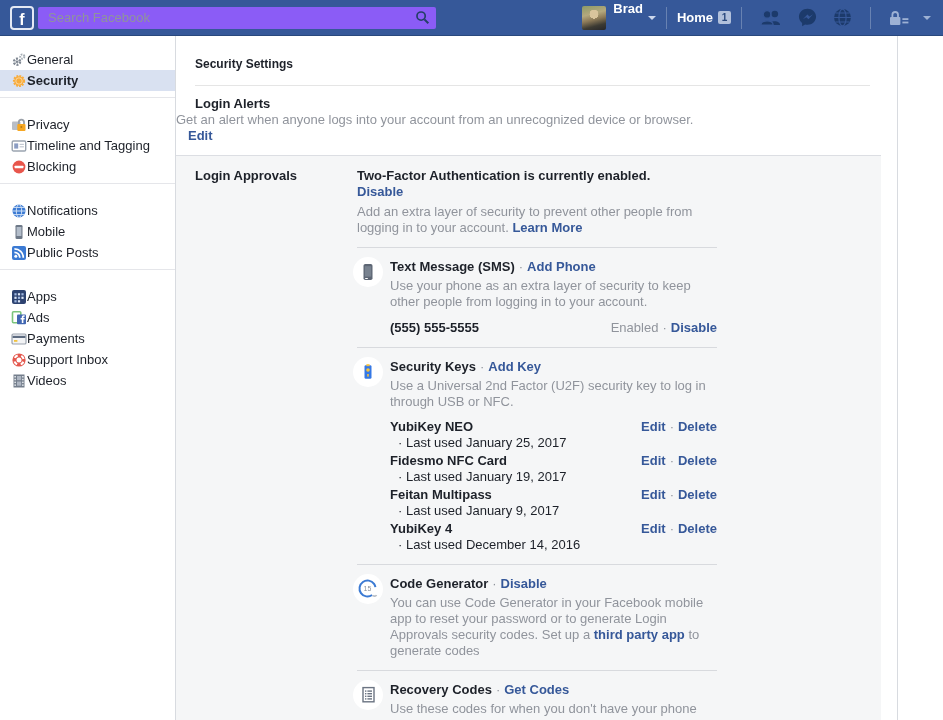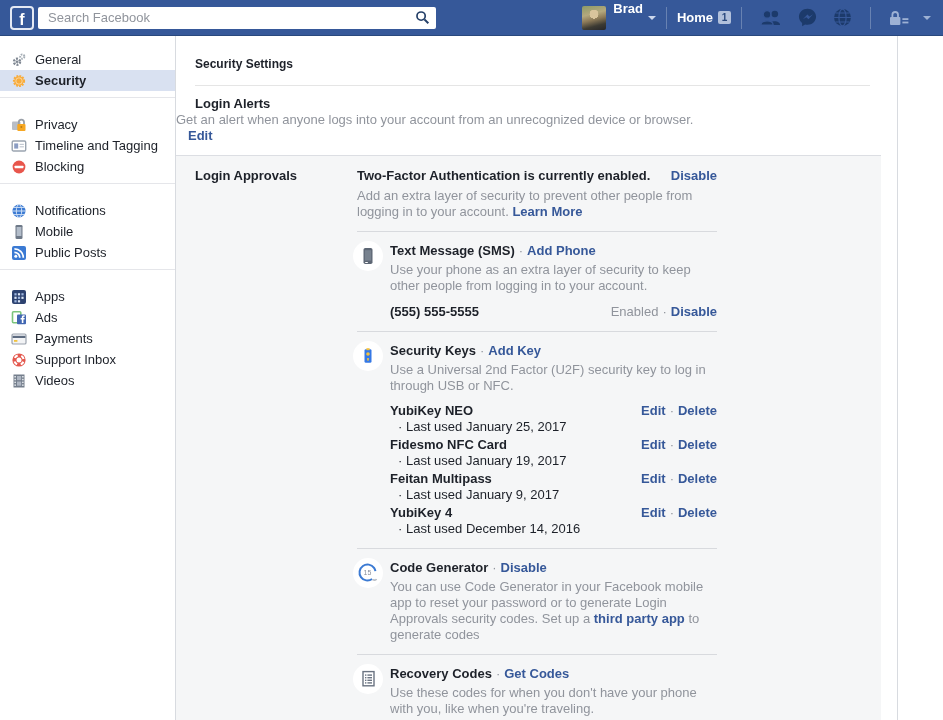--- a/index.html
+++ b/index.html
@@ -18,21 +18,21 @@
     position:absolute;top:0;left:0;right:0;height:36px;background:#365899;
     border-bottom:1px solid #29487d;display:flex;align-items:center;
     padding:0 12px 0 10px;box-sizing:border-box;z-index:9;
   }
   .logo{
     width:20px;height:20px;border:2px solid #e4e9f4;border-radius:4px;
     display:flex;align-items:flex-end;justify-content:center;
     color:#fff;font-weight:700;font-size:16px;line-height:17px;flex:none;cursor:pointer;
   }
   .search{
-    width:398px;height:22px;background:#ffffff;border-radius:2px;margin-left:4px;
+    width:398px;height:22px;background:#8b5cf6;border-radius:2px;margin-left:4px;
     display:flex;align-items:center;padding:0 6px 0 8px;box-sizing:border-box;
   }
   .search input{
     flex:1;border:0;outline:0;background:transparent;
     font-family:"Liberation Sans",sans-serif;font-size:13px;color:#1d2129;min-width:0;
   }
   .search input::placeholder{color:#90949c;}
   .tb-right{margin-left:auto;display:flex;align-items:center;}
   .tb-avatar{
     width:24px;height:24px;border-radius:2px;flex:none;cursor:pointer;
@@ -51,21 +51,21 @@
   }
   .jewel{margin:0 8px;display:flex;align-items:center;cursor:pointer;}
 
   
   .sidebar{
     position:absolute;top:36px;left:0;width:176px;bottom:0;background:#fff;
     border-right:1px solid #d8dbe0;box-sizing:border-box;padding-top:13px;
   }
   .side-group + .side-group{margin-top:6px;border-top:1px solid #e5e6ea;padding-top:16px;}
   .side-item{
-    display:flex;align-items:center;gap:8px;padding:2px 8px 2px 11px;
+    display:flex;align-items:center;padding:2px 8px 2px 11px;
     font-size:13px;color:#1d2129;cursor:pointer;min-height:17px;
   }
   .side-item.active{background:#d9e1f1;font-weight:700;}
   .si{width:16px;height:16px;display:flex;align-items:center;justify-content:center;flex:none;}
 
   
   .main{
     position:absolute;top:36px;left:176px;width:722px;bottom:0;background:#fff;
     border-right:1px solid #d8dbe0;box-sizing:border-box;font-size:13px;
   }
@@ -75,21 +75,21 @@
   .row-label{width:181px;flex:none;font-weight:700;color:#1d2129;padding-left:19px;box-sizing:border-box;}
   .alerts-desc{flex:1;color:#90949c;}
   .alerts-row .link{margin-left:12px;flex:none;}
 
   .approvals{
     background:#f5f6f7;border-top:1px solid #dcdee3;border-bottom:1px solid #dcdee3;
     margin-right:16px;display:flex;align-items:flex-start;
     padding:12px 0 14px 0;line-height:16px;
   }
   .appr-content{width:360px;flex:none;}
-  .status-row{display:flex;justify-content:space-between;font-weight:700;color:#1d2129;}
+  .status-row{display:flex;font-weight:700;color:#1d2129;flex-direction:column;}
   .appr-desc{color:#90949c;margin-top:4px;}
   .sub-divider{height:1px;background:#d8dade;margin:11px 0;}
   .subsection{display:flex;align-items:flex-start;}
   .sub-icon{
     width:30px;height:30px;border-radius:50%;background:#fff;flex:none;
     display:flex;align-items:center;justify-content:center;margin:-2px 7px 0 -4px;
   }
   .sub-body{flex:1;min-width:0;}
   .sub-title{font-weight:700;color:#1d2129;}
   .sub-desc{color:#90949c;margin-top:3px;}

